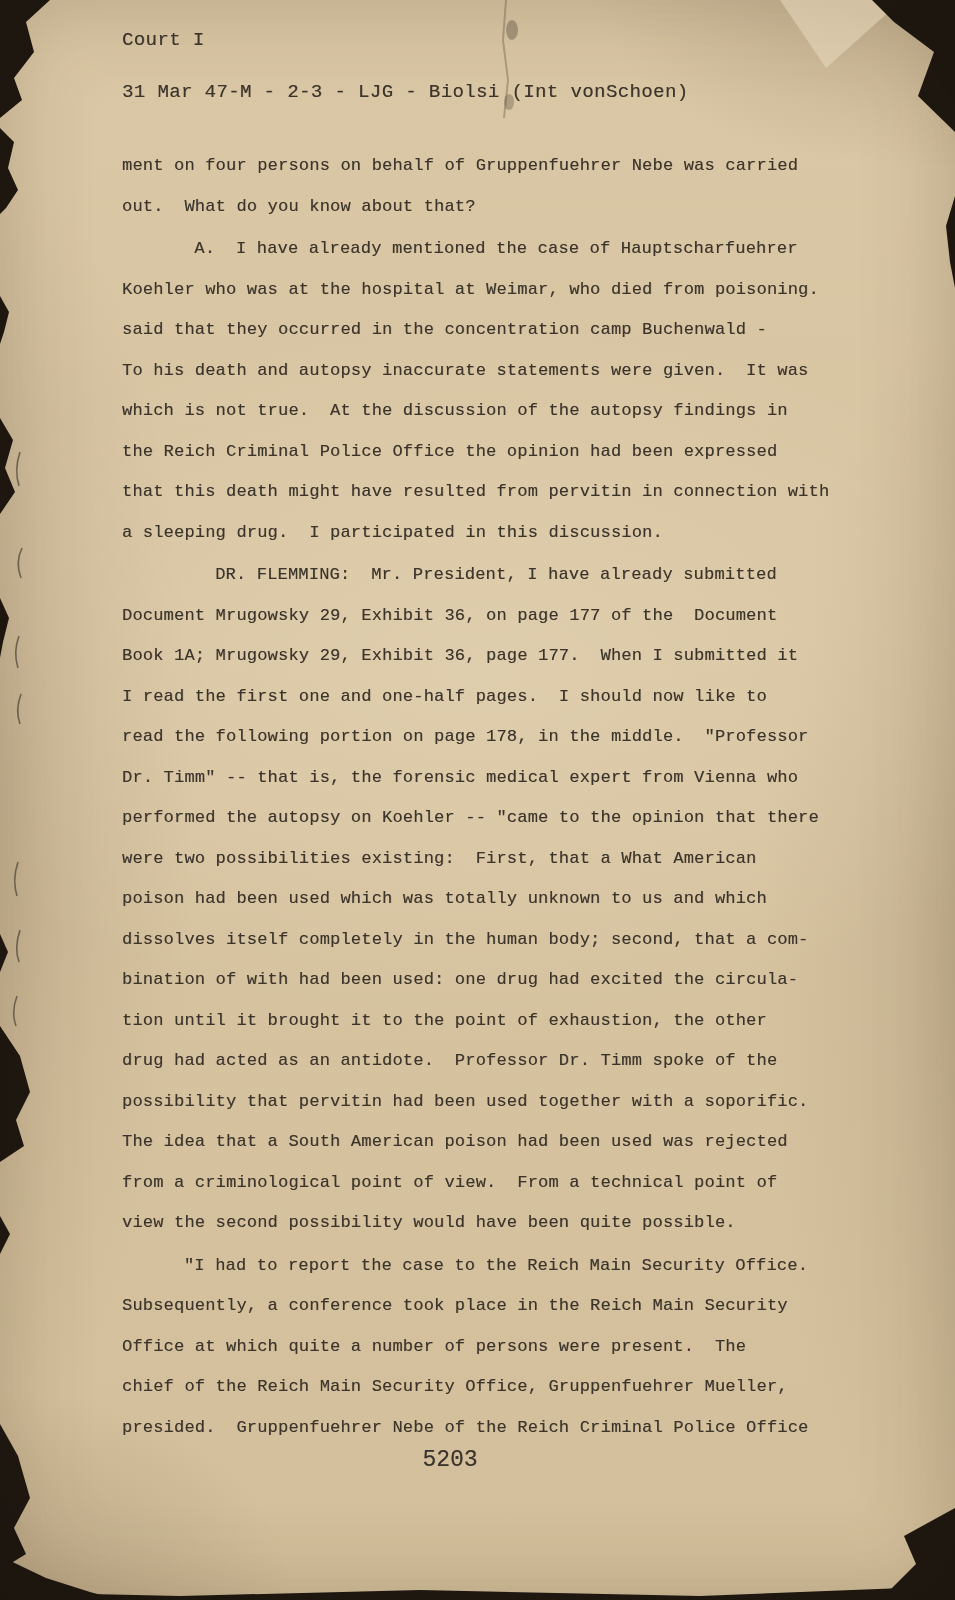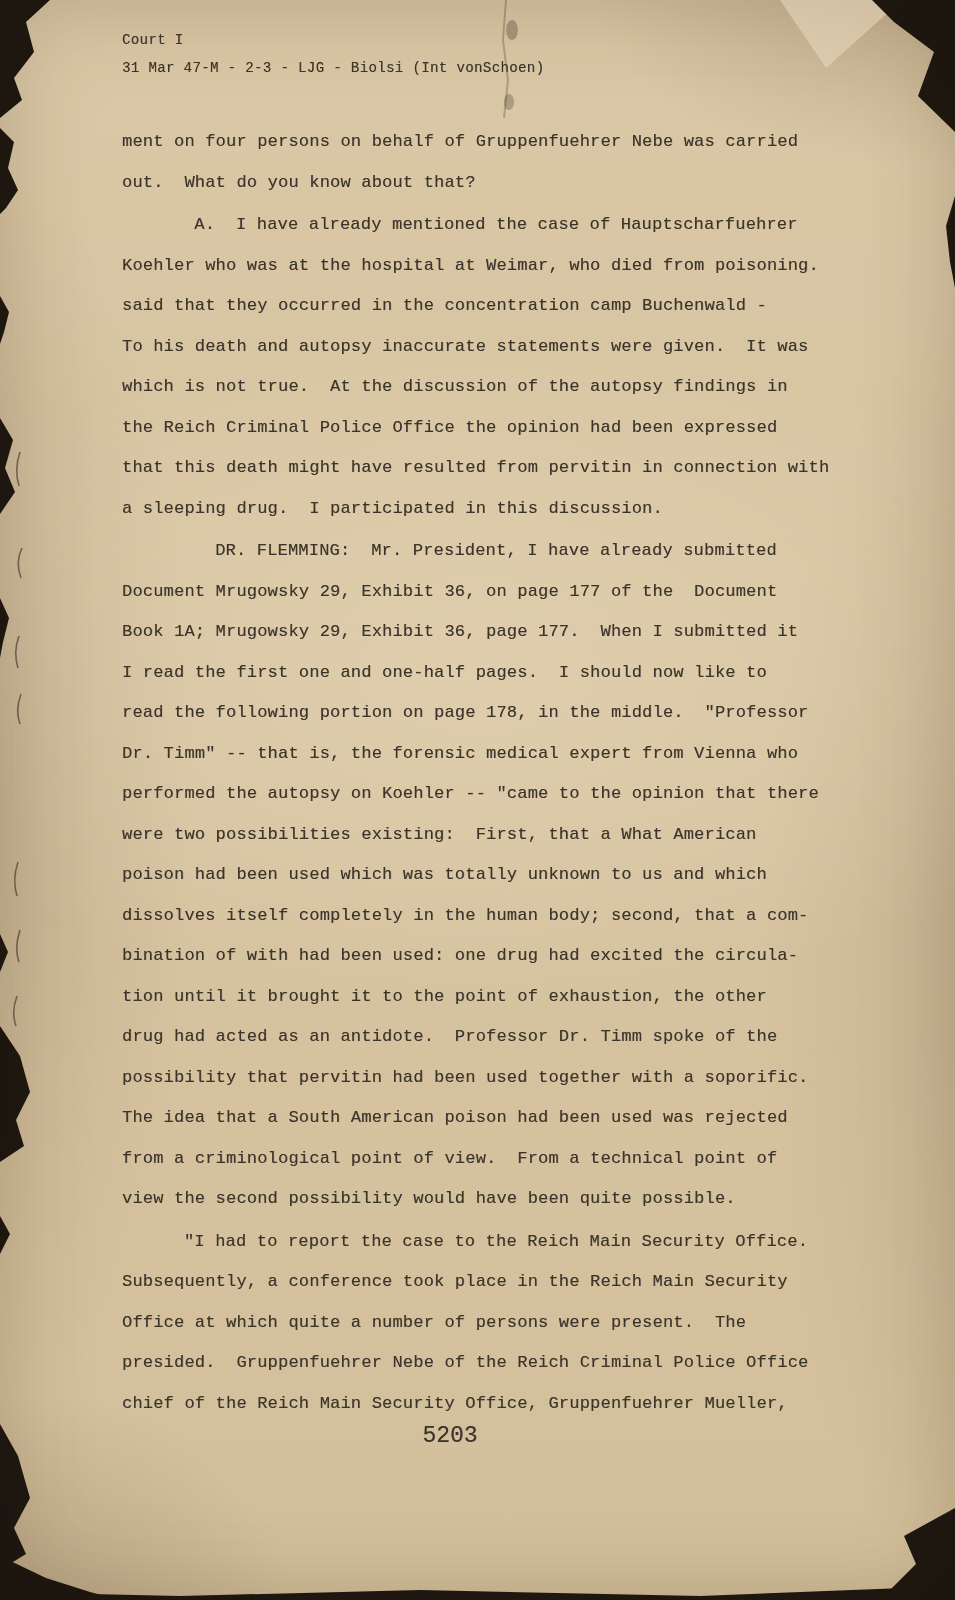--- a/index.html
+++ b/index.html
@@ -30,27 +30,27 @@
     pointer-events: none;
   }
   .content {
     position: absolute;
     left: 122px;
     top: 28px;
     width: 706px;
   }
   .hline {
     white-space: pre;
-    font-size: 14px;
+    font-size: 19px;
     line-height: 24px;
     letter-spacing: 0.4px;
     text-shadow: 0.4px 0.3px 0 rgba(59,52,43,0.45);
   }
   .hline + .hline {
-    margin-top: 4px;
+    margin-top: 28px;
   }
   .doc-body {
     margin-top: 42px;
     font-size: 17px;
   }
   .paragraph {
     margin: 0;
   }
   .paragraph + .paragraph {
     margin-top: 2px;
@@ -117,22 +117,22 @@
           <div class="line">drug had acted as an antidote.  Professor Dr. Timm spoke of the</div>
           <div class="line">possibility that pervitin had been used together with a soporific.</div>
           <div class="line">The idea that a South American poison had been used was rejected</div>
           <div class="line">from a criminological point of view.  From a technical point of</div>
           <div class="line">view the second possibility would have been quite possible.</div>
         </div>
         <div class="paragraph indent">
           <div class="line">"I had to report the case to the Reich Main Security Office.</div>
           <div class="line">Subsequently, a conference took place in the Reich Main Security</div>
           <div class="line">Office at which quite a number of persons were present.  The</div>
+          <div class="line">chief of the Reich Main Security Office, Gruppenfuehrer Mueller,</div>
           <div class="line">presided.  Gruppenfuehrer Nebe of the Reich Criminal Police Office</div>
-          <div class="line">chief of the Reich Main Security Office, Gruppenfuehrer Mueller,</div>
         </div>
       </main>
 
     <footer class="footer">
       <span>5203</span>
     </footer>
   </div>
 
   <svg class="artifacts" viewBox="0 0 955 1600" xmlns="http://www.w3.org/2000/svg" aria-hidden="true">
 

